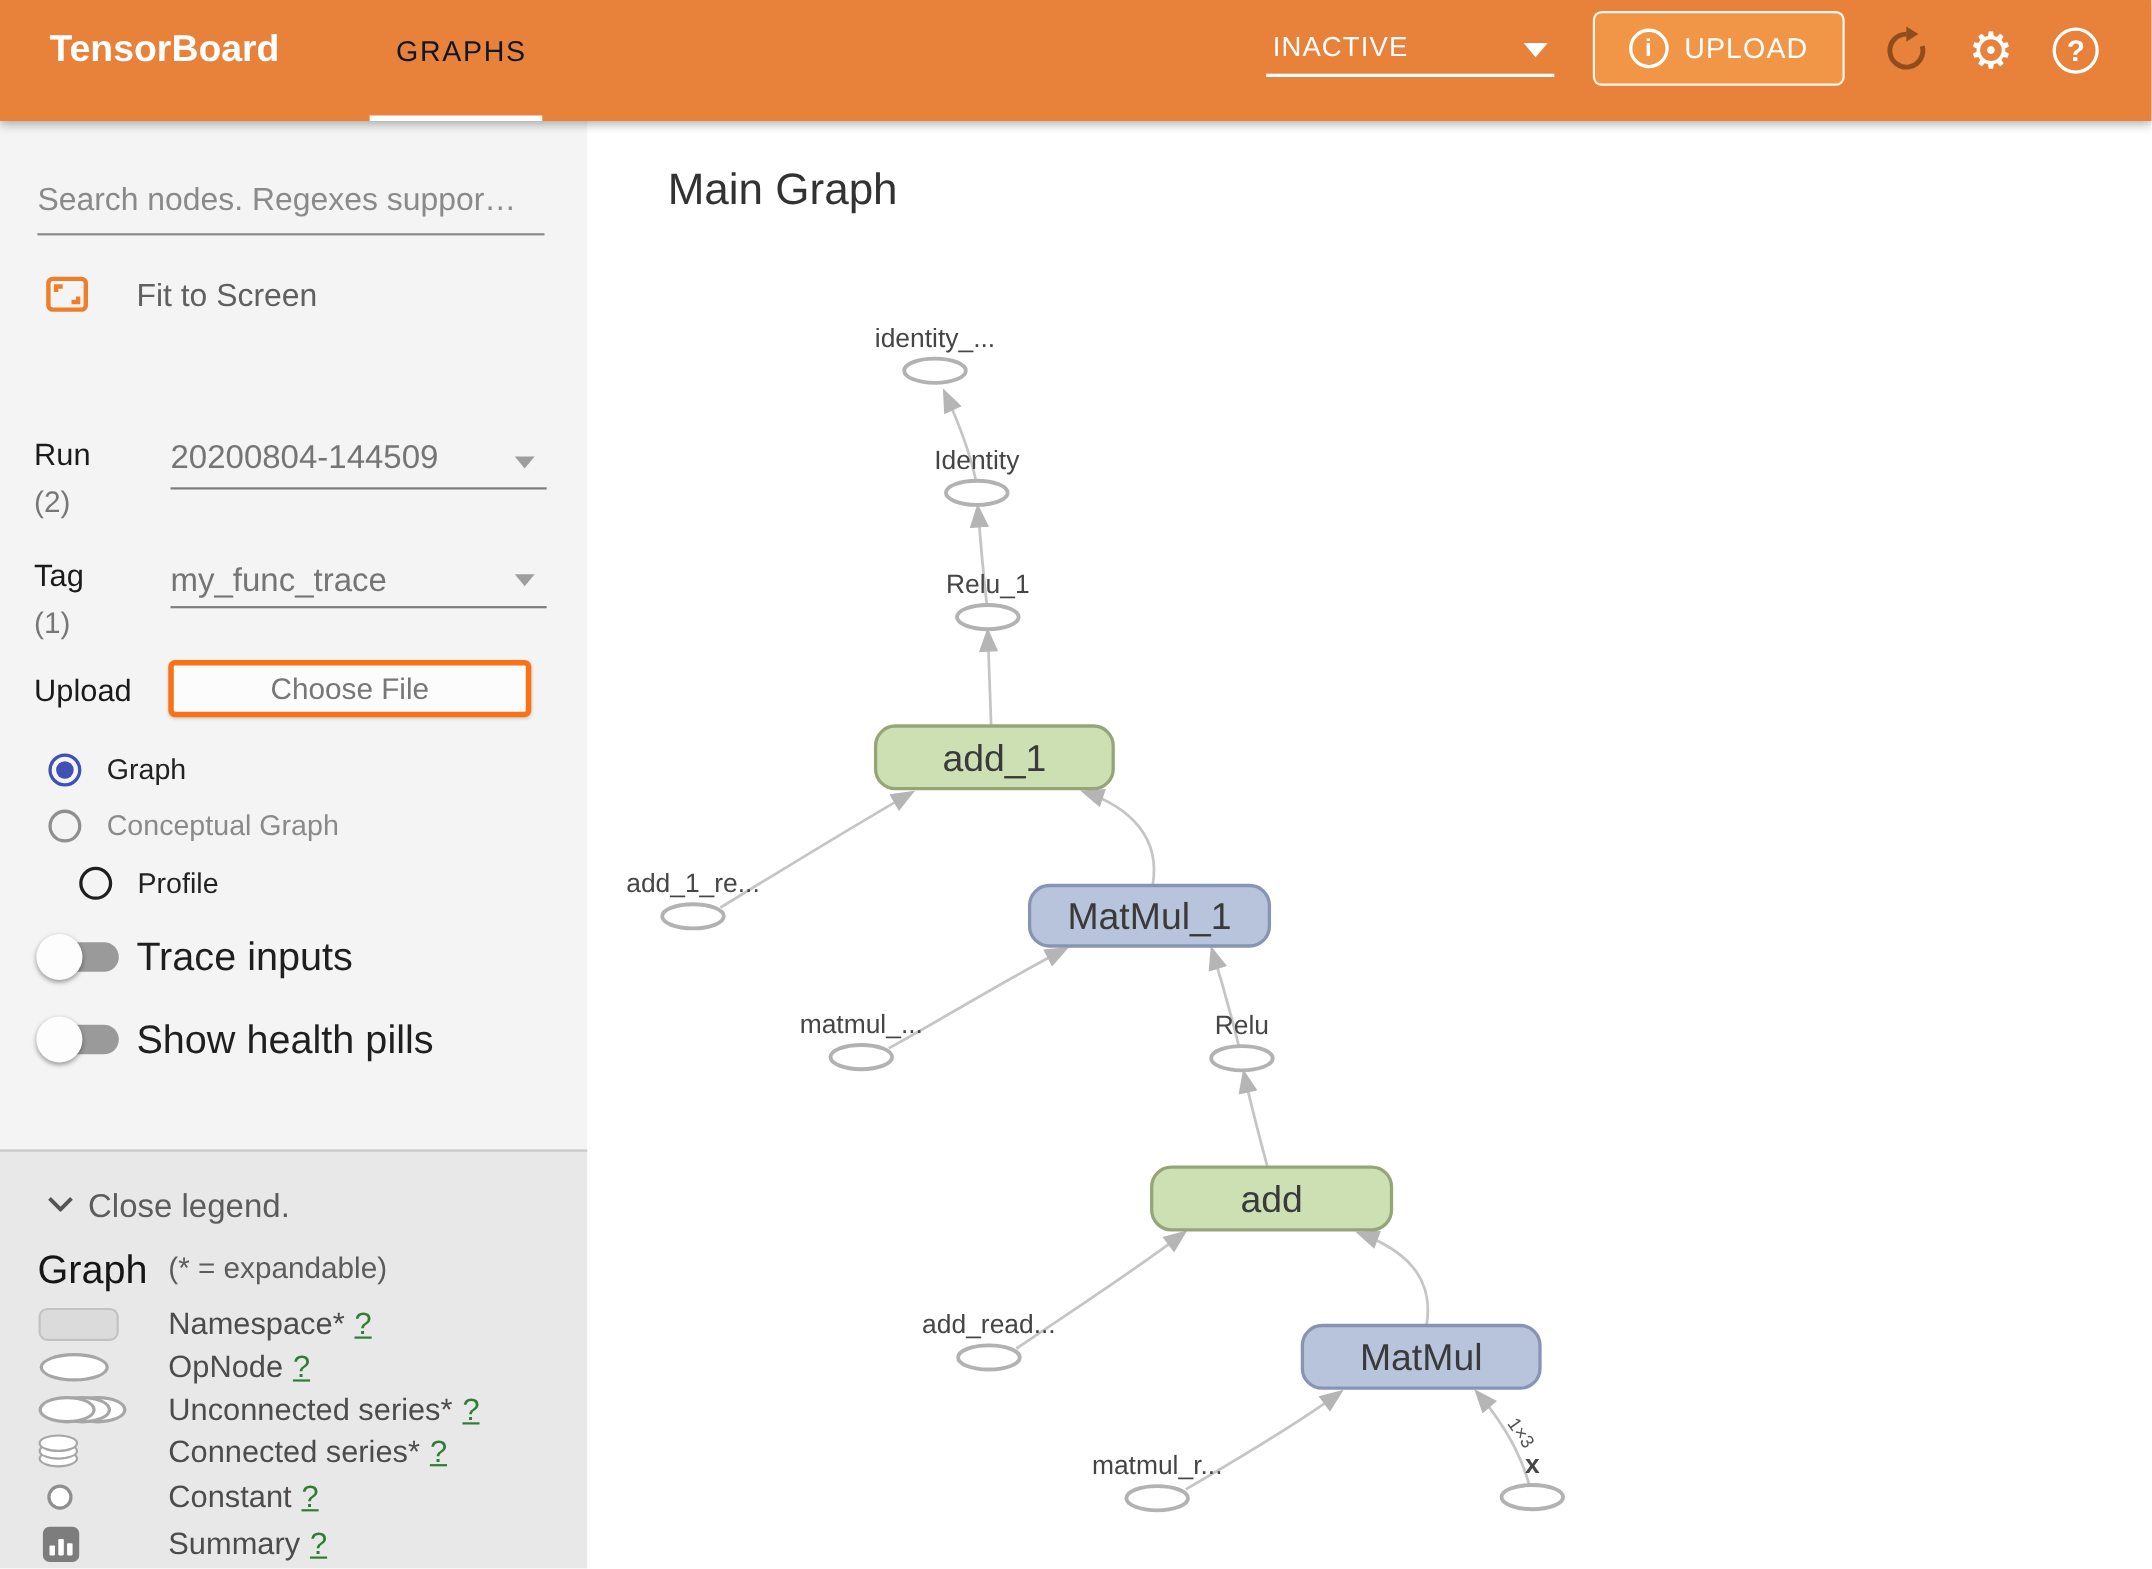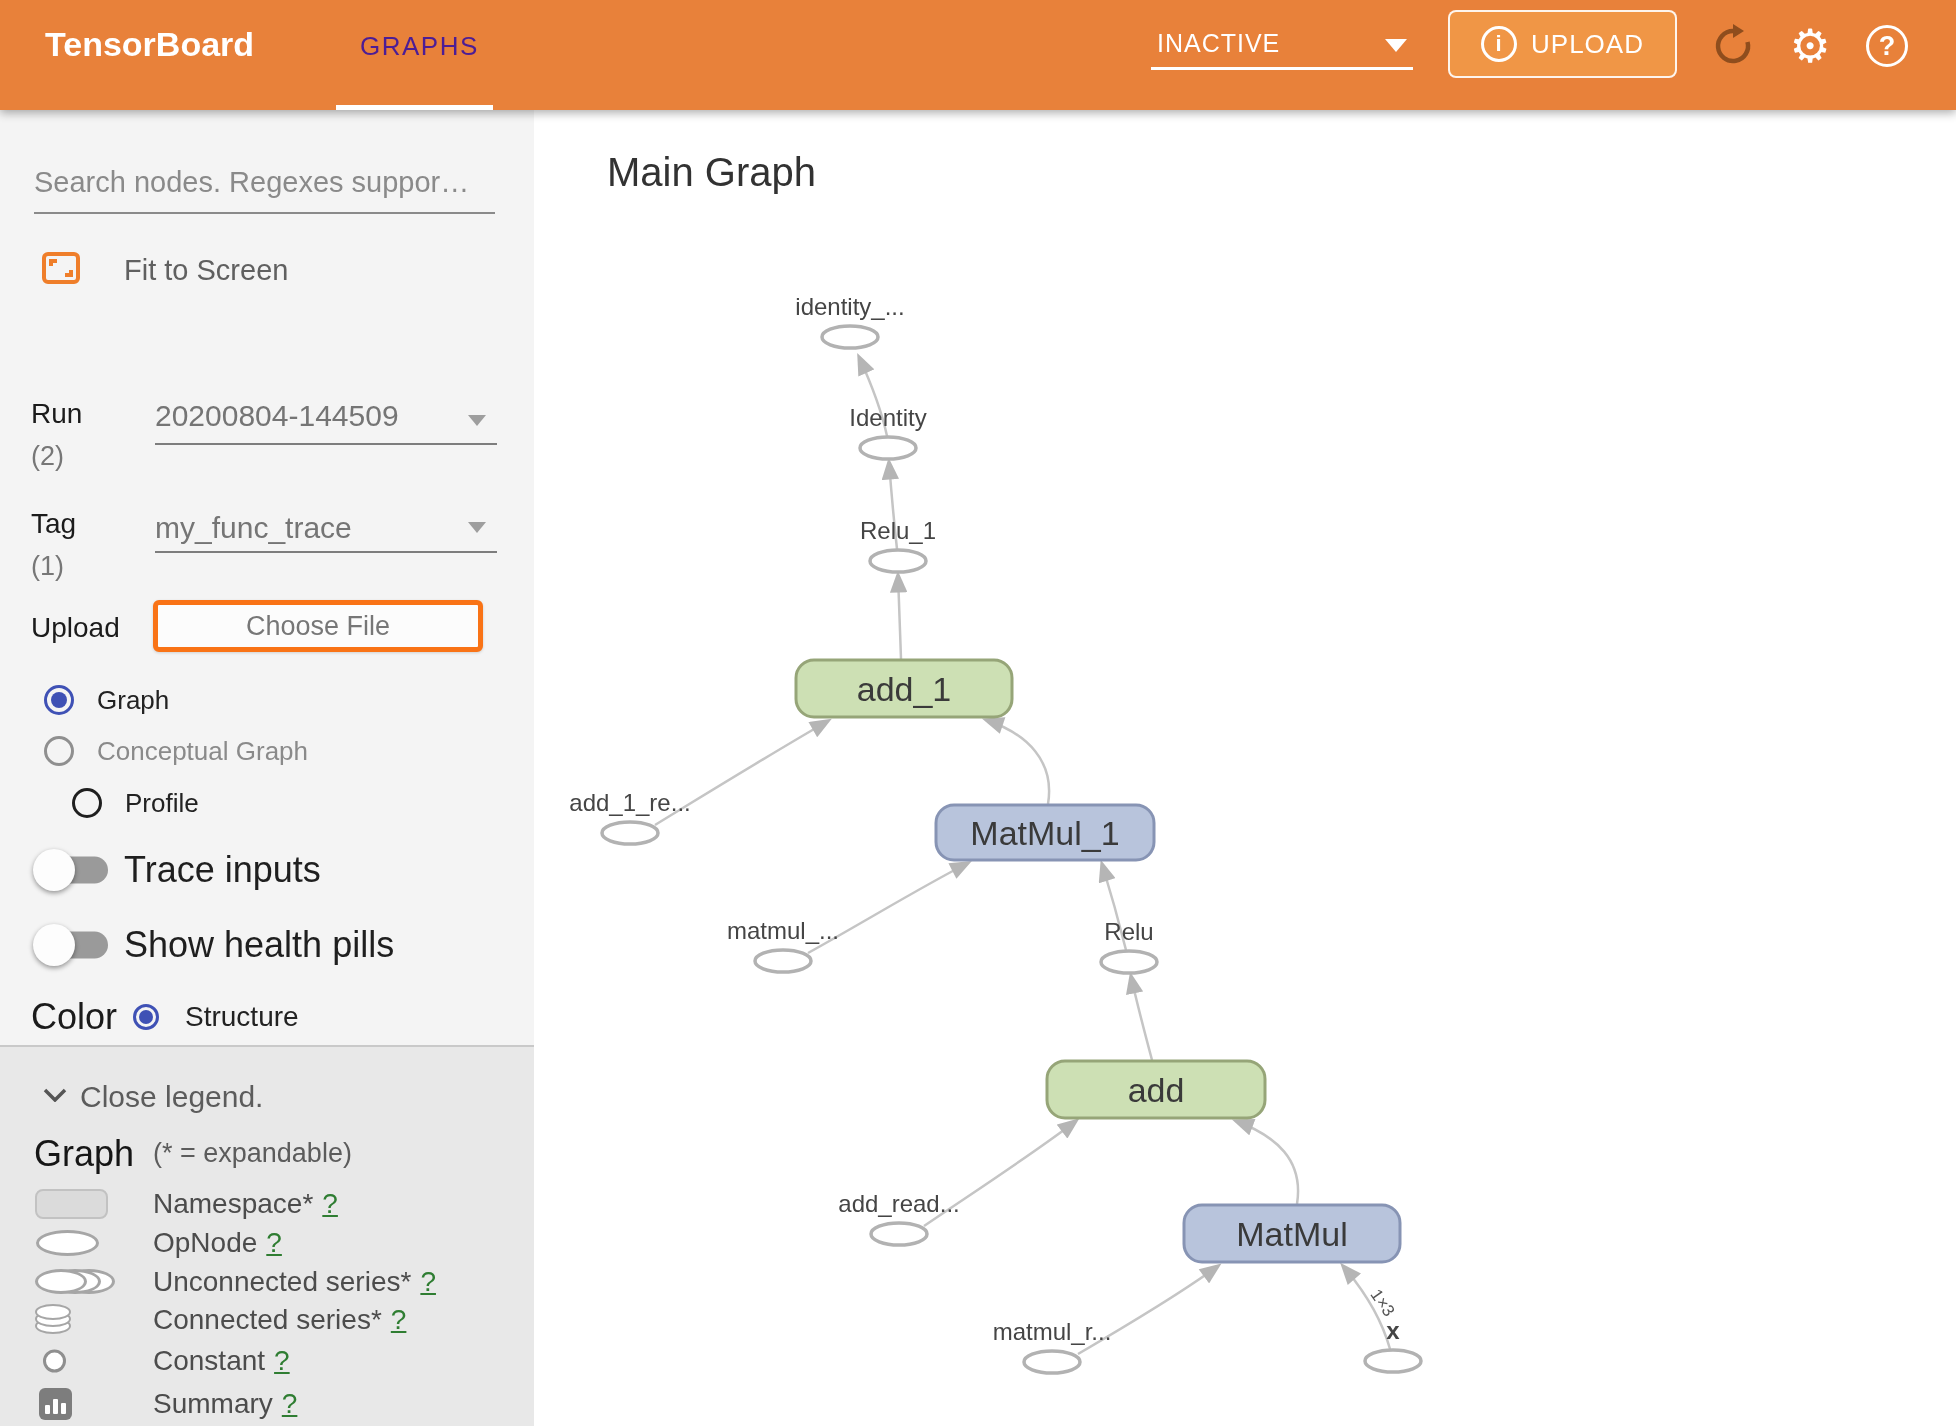--- a/index.html
+++ b/index.html
@@ -4,21 +4,21 @@
 <style>
   * { margin:0; padding:0; box-sizing:border-box; }
   html,body { width:1956px; height:1426px; overflow:hidden; background:#fff;
               font-family:"Liberation Sans", sans-serif; }
   #stage { position:relative; width:1752px; height:1426px; }
 
   
   #header { position:absolute; left:0; top:0; width:1956px; height:110px;
             background:#e8813a; box-shadow:0 3px 9px rgba(0,0,0,0.32); z-index:10; }
   #logo { position:absolute; left:45px; top:25px; font-size:34px; font-weight:bold; color:#fff; }
-  #tab-graphs { position:absolute; left:360px; top:31px; font-size:26px; color:#4c1d95;
+  #tab-graphs { position:absolute; left:360px; top:31px; font-size:26px; color:#0f172a;
                 letter-spacing:1.5px; cursor:pointer; }
   #tab-underline { position:absolute; left:336px; top:105px; width:157px; height:5px; background:#fff; }
   #status-dd { position:absolute; left:1157px; top:29px; font-size:25px; color:#fff;
                letter-spacing:1px; cursor:pointer; }
   #status-caret { position:absolute; left:1385px; top:39px; width:0; height:0;
                   border-left:11px solid transparent; border-right:11px solid transparent;
                   border-top:13px solid #fff; cursor:pointer; }
   #status-underline { position:absolute; left:1151px; top:67px; width:262px; height:3px; background:#fff; }
   #upload-btn { position:absolute; left:1448px; top:10px; width:229px; height:68px;
                 background:#f09646; border:2px solid rgba(255,255,255,0.9); border-radius:8px;
@@ -195,25 +195,20 @@
           <span class="tg-thumb"></span>
           <span class="toggle-label">Trace inputs</span>
         </div>
         <div class="toggle-row" style="top: 807px;">
           <span class="tg-track"></span>
           <span class="tg-thumb"></span>
           <span class="toggle-label">Show health pills</span>
         </div>
       </div>
 
-    <div id="color-row">
-      <span id="color-label">Color</span>
-      <span id="structure-radio"></span>
-      <span id="structure-label">Structure</span>
-    </div>
 
     <div id="legend">
       <div id="close-legend">
         <span id="legend-chevron">
           <svg width="24" height="14" viewBox="0 0 24 14">
             <path d="M 2 2 L 12 12 L 22 2" fill="none" stroke="#555" stroke-width="3.5"></path>
           </svg>
         </span>
         <span id="close-legend-label">Close legend.</span>
       </div>

